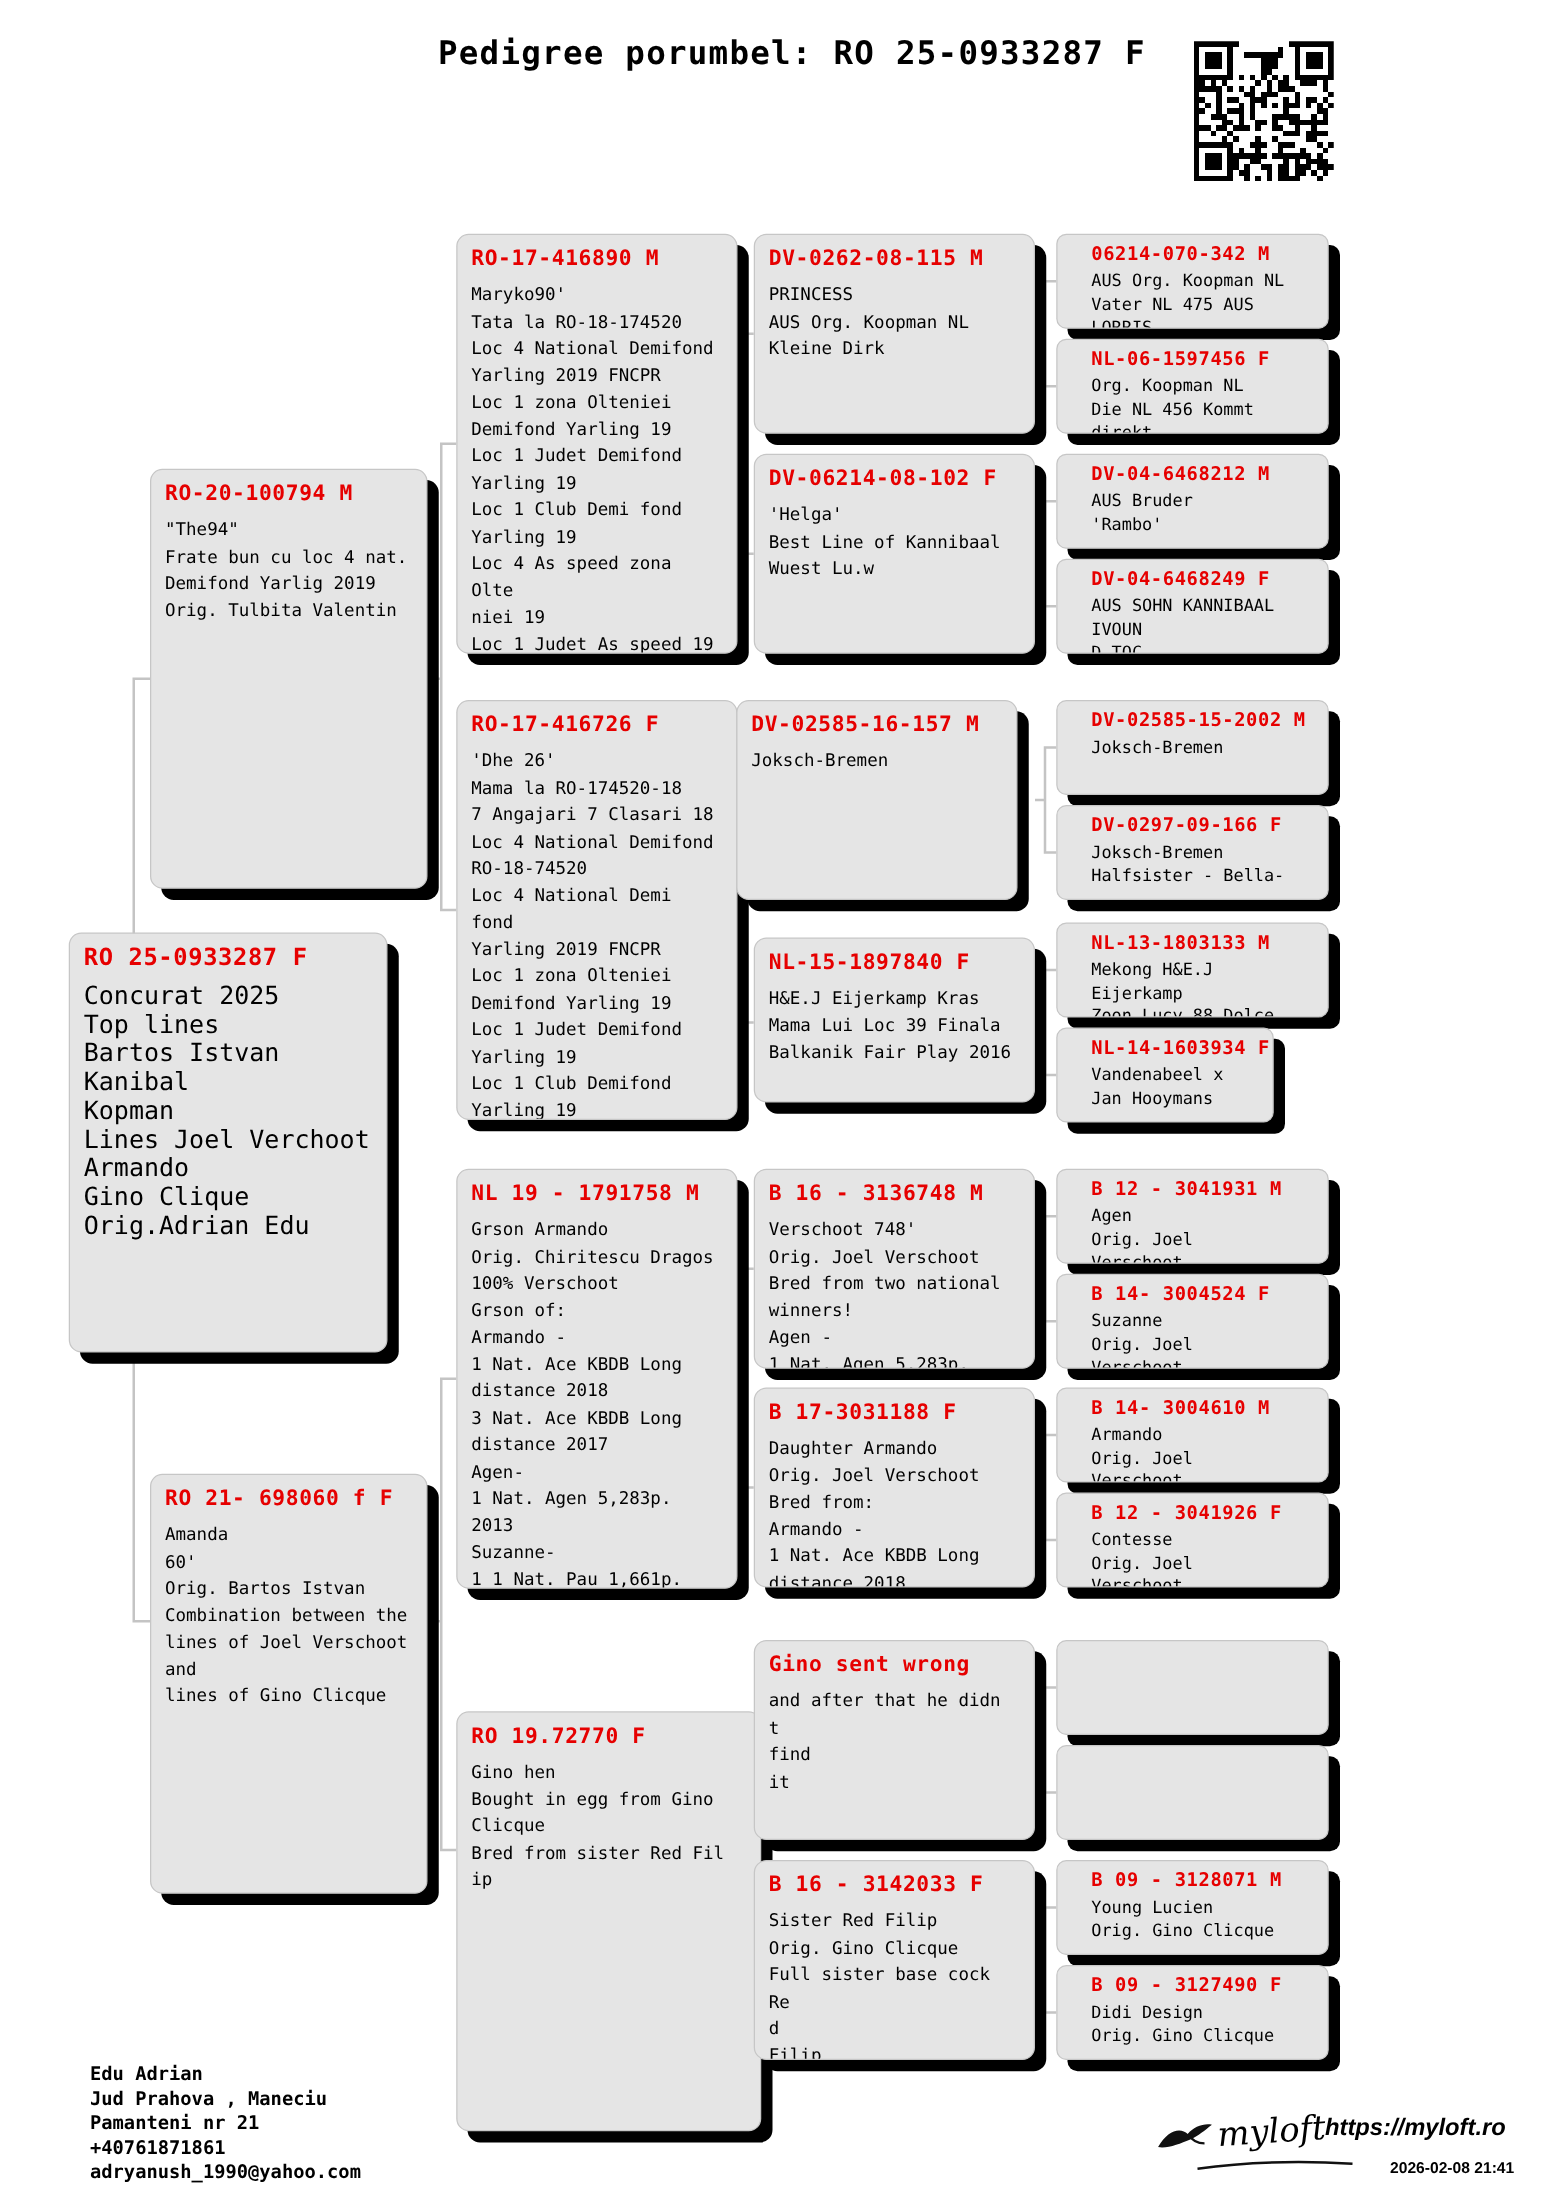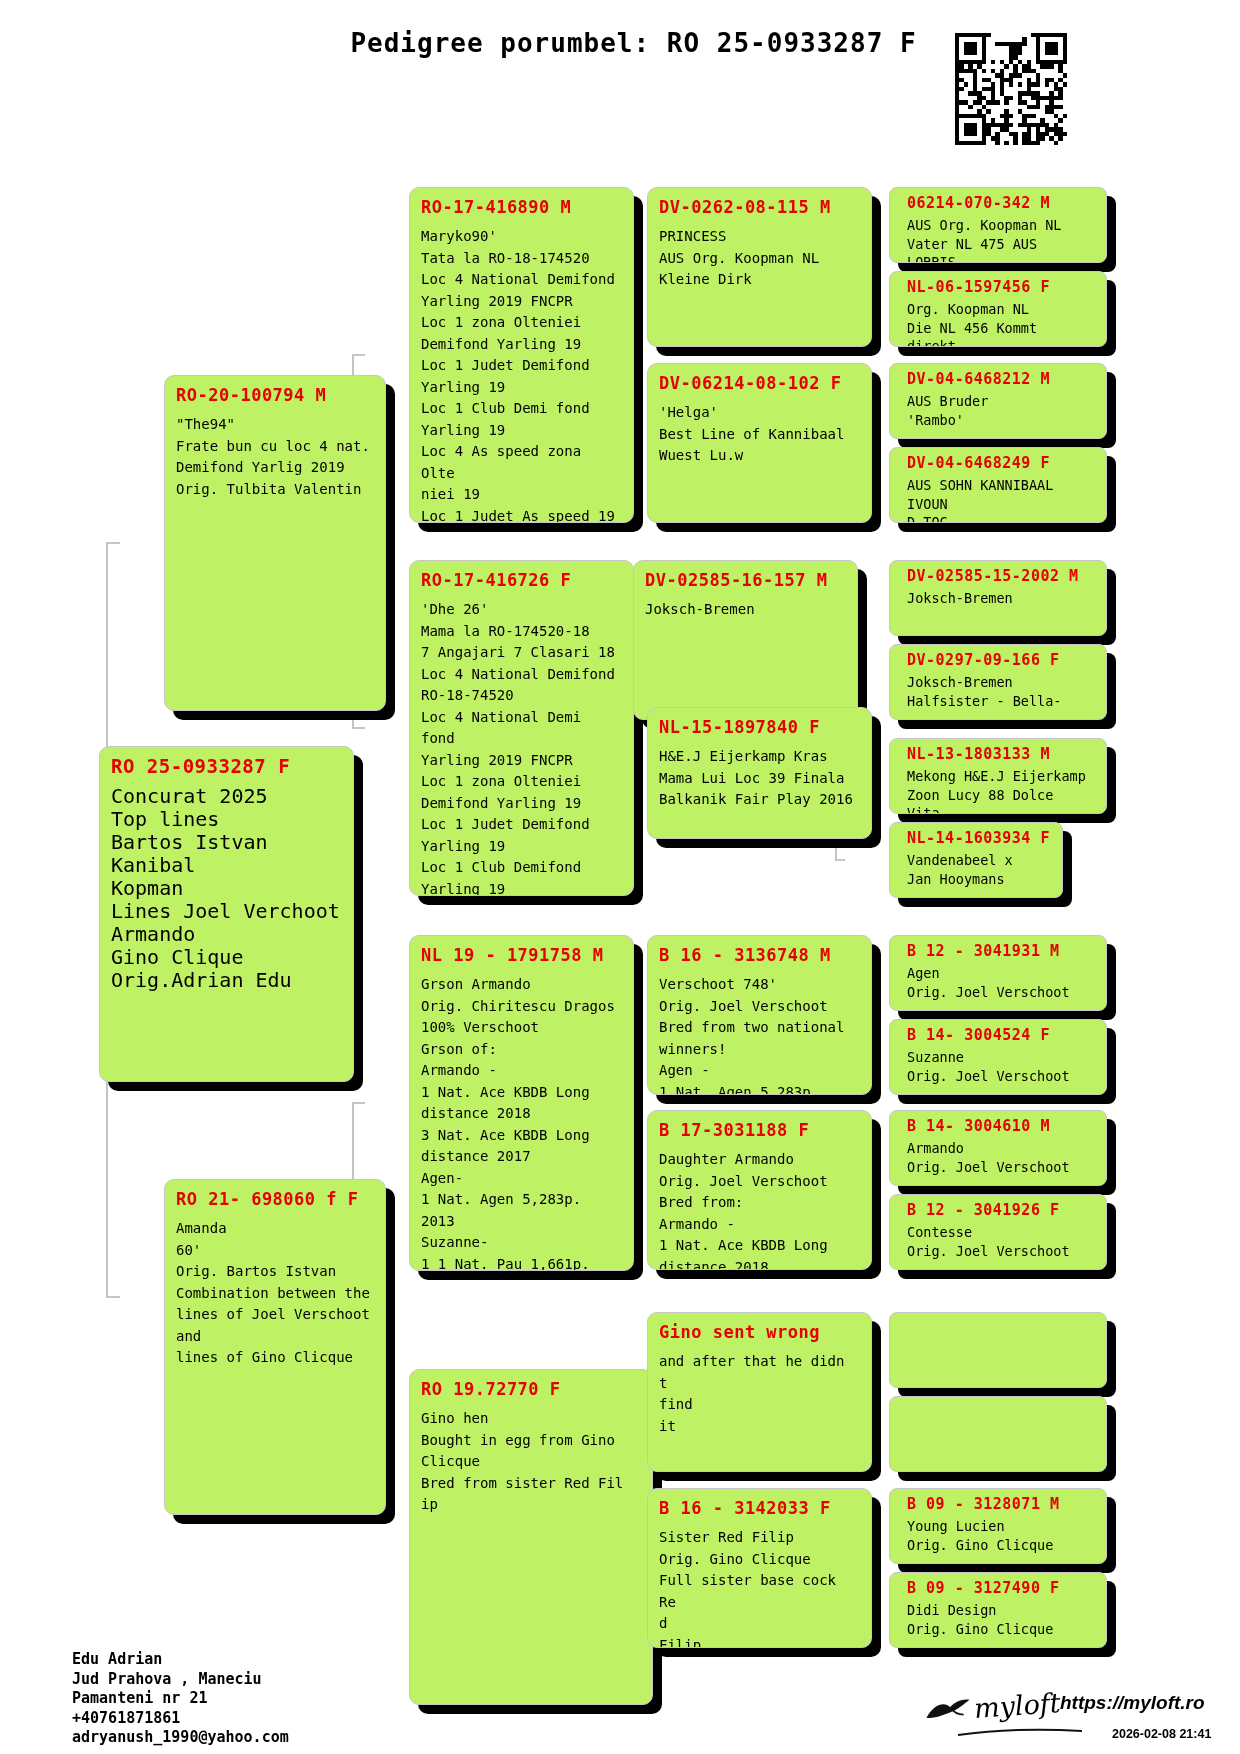--- a/index.html
+++ b/index.html
@@ -1,29 +1,29 @@
 <!DOCTYPE html>
 <html><head>
 <meta charset="utf-8">
 <style>
   html,body{margin:0;padding:0;background:#fff;}
   #page{position:relative;width:1240px;height:1754px;background:#ffffff;
         font-family:"DejaVu Sans Mono",monospace;color:#000;overflow:hidden;}
   .title{position:absolute;left:0;right:0;top:28px;text-align:center;
          font-weight:bold;font-size:26px;letter-spacing:1px;white-space:nowrap;margin-left:27px;}
   
-  .bx{position:absolute;box-sizing:border-box;background:#bef264;
+  .bx{position:absolute;box-sizing:border-box;background:#e5e5e5;
       border:1.5px solid #c6c6c6;border-radius:10px;
-      box-shadow:9px 9px 0 #000;padding:8px 11px;overflow:hidden;z-index:2;margin-left:44px;}
+      box-shadow:9px 9px 0 #000;padding:8px 11px;overflow:hidden;z-index:2;}
   .id{font-weight:bold;font-size:17px;line-height:22px;color:#e60000;
       letter-spacing:.5px;margin-bottom:8px;white-space:nowrap;}
   .bd-t{font-size:14px;line-height:21.5px;white-space:pre-line;}
   .subj .id{font-size:19px;}
   .subj .bd-t{font-size:20px;line-height:23px;}
-  .sm{padding:5px 17px;border-radius:8px;}
+  .sm{padding:5px 27px;border-radius:8px;}
   .sm .id{font-size:15px;line-height:20px;margin-bottom:3px;}
   .sm .bd-t{font-size:13.5px;line-height:18.5px;}
   
   #wires{position:absolute;left:0;top:0;z-index:1;}
   
   .qr-wrap{position:absolute;left:955px;top:33px;width:112px;height:112px;background:#fff;}
   
   .contact{position:absolute;left:72px;top:1650px;font-weight:bold;
            font-size:15px;line-height:19.5px;white-space:pre-line;}
   .logo{position:absolute;left:922px;top:1686px;width:140px;height:62px;}
@@ -481,21 +481,21 @@
   <div class="bx" style="left:603px;top:363px;width:225px;height:160px">
     <div class="id">DV-06214-08-102 F</div>
     <div class="bd-t">'Helga'
 Best Line of Kannibaal
 Wuest Lu.w</div>
   </div>
   <div class="bx" style="left:589px;top:560px;width:225px;height:160px">
     <div class="id">DV-02585-16-157 M</div>
     <div class="bd-t">Joksch-Bremen</div>
   </div>
-  <div class="bx" style="left:603px;top:707px;width:225px;height:132px">
+  <div class="bx" style="left:603px;top:750px;width:225px;height:132px">
     <div class="id">NL-15-1897840 F</div>
     <div class="bd-t">H&amp;E.J Eijerkamp Kras
 Mama Lui Loc 39 Finala
 Balkanik Fair Play 2016</div>
   </div>
   <div class="bx" style="left:603px;top:935px;width:225px;height:160px">
     <div class="id">B 16 - 3136748 M</div>
     <div class="bd-t">Verschoot 748'
 Orig. Joel Verschoot
 Bred from two national

